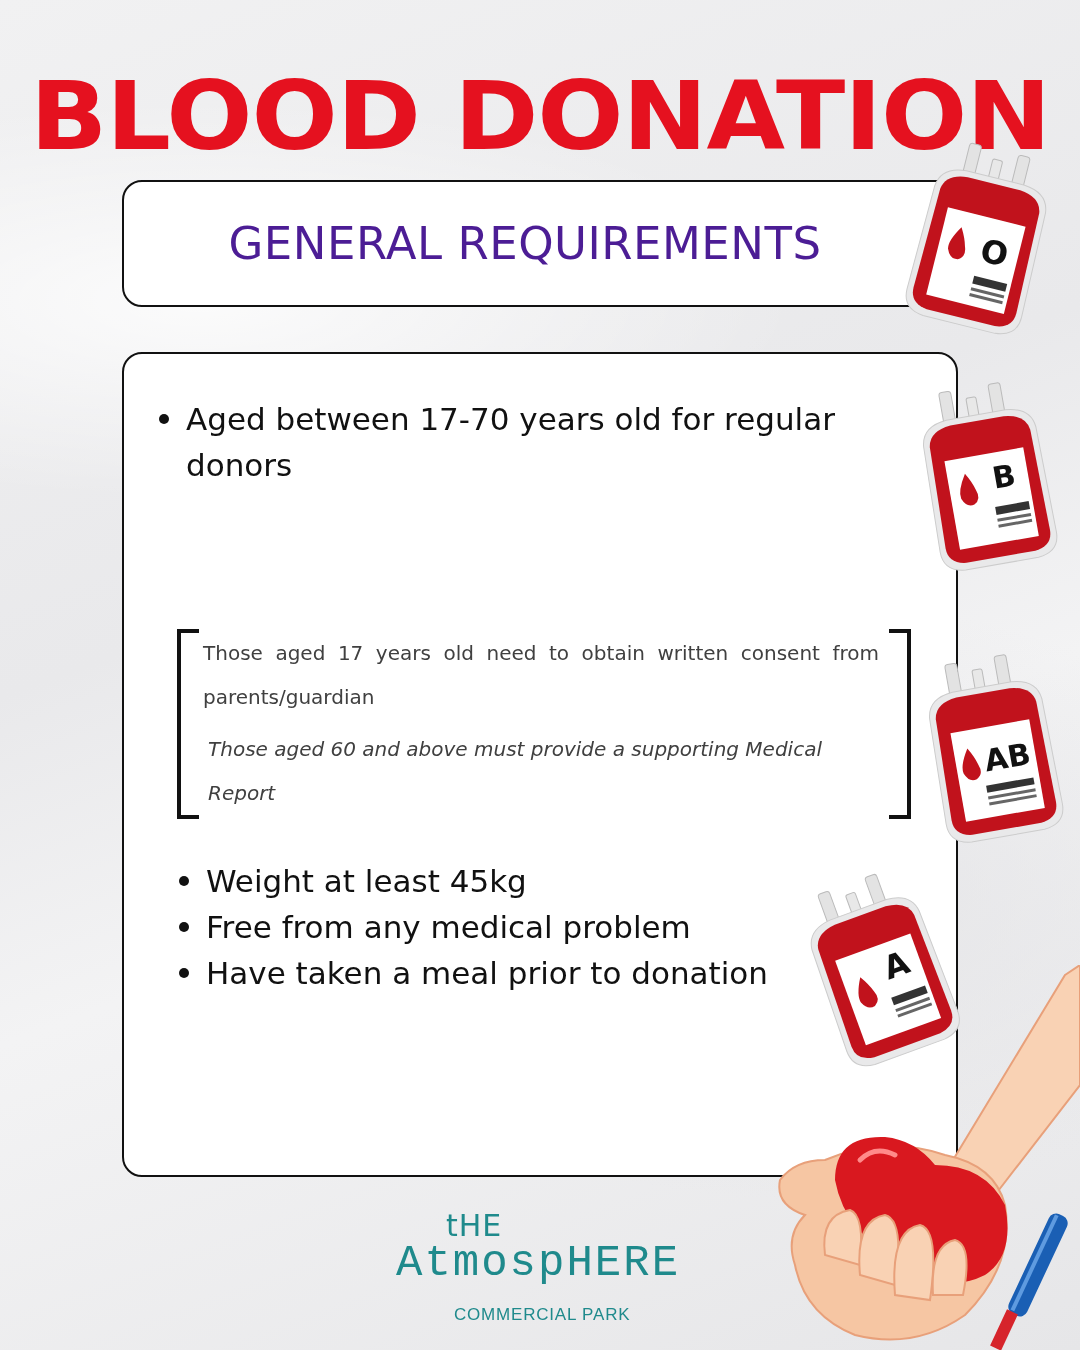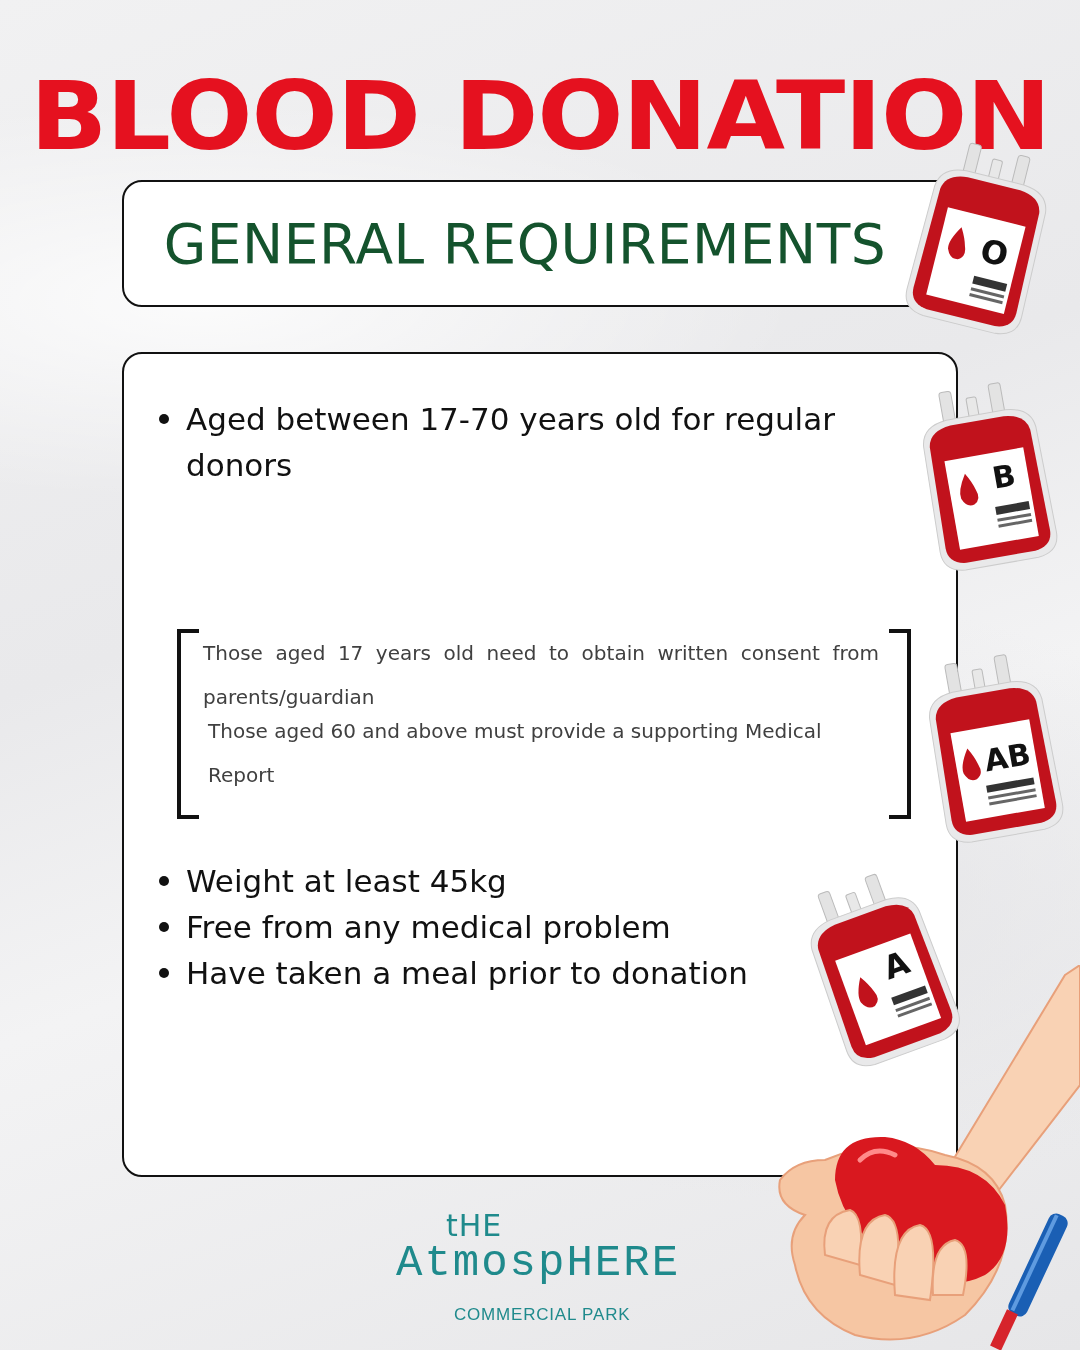--- a/index.html
+++ b/index.html
@@ -22,52 +22,52 @@
     transform: scaleX(1.08);
     transform-origin: center;
   }
   .header-box {
     position: absolute; left: 122px; top: 180px; width: 836px; height: 127px;
     background: #fff; border: 2.5px solid #111; border-radius: 20px;
     display: flex; align-items: center; justify-content: center;
   }
   .header-box span {
     font-family: "DejaVu Sans", sans-serif;
-    font-size: 55px; letter-spacing: 0.5px; color: #14532d;
+    font-size: 45px; letter-spacing: 0.5px; color: #4c1d95;
     margin-left: -30px;
   }
   .main-box {
     position: absolute; left: 122px; top: 352px; width: 836px; height: 825px;
     background: #fff; border: 2.5px solid #111; border-radius: 20px;
   }
   ul.reqs { position: absolute; left: 0; list-style: none; }
   ul.reqs li {
     position: relative; padding-left: 62px;
     font-family: "DejaVu Sans", sans-serif;
     font-size: 31px; line-height: 46px; color: #111;
     width: 800px;
   }
   ul.reqs li::before {
     content: ""; position: absolute; left: 35px; top: 18px;
     width: 10px; height: 10px; border-radius: 50%; background: #111;
   }
   .list-top { top: 42px; }
-  .list-bottom { top: 504px; }
+  .list-bottom { top: 504px; padding-left: 20px; }
   .bracket-wrap {
     position: absolute; left: 53px; top: 275px; width: 734px; height: 190px;
   }
   .br { position: absolute; top: 0; width: 22px; height: 190px; border: 4px solid #111; }
   .br.left { left: 0; border-right: none; }
   .br.right { right: 0; border-left: none; }
   .note {
     position: absolute; font-family: "DejaVu Sans", sans-serif;
     font-size: 20px; line-height: 44px; color: #404040;
   }
   .note1 { left: 26px; top: 2px; width: 676px; text-align: justify; text-align-last: left; }
-  .note2 { left: 31px; top: 80px; width: 680px; }
+  .note2 { left: 31px; top: 98px; width: 680px; font-style: italic; }
   .bag { position: absolute; }
   .logo { position: absolute; left: 380px; top: 1200px; width: 340px; text-align: center; color: #1f8a8c; }
   .logo .the { font-family: "DejaVu Sans", sans-serif; font-size: 30px; letter-spacing: 1px; position: absolute; left: 66px; top: 8px; }
   .logo .atm { font-family: Liberation Mono, monospace; font-size: 44px; letter-spacing: 2px; position: absolute; left: 16px; top: 38px; font-weight: 300; }
   .logo .cp { font-family: "Liberation Sans", sans-serif; font-size: 17px; letter-spacing: 0.8px; position: absolute; left: 74px; top: 105px; }
   .hand { position: absolute; left: 765px; top: 965px; }
 </style>
 </head>
 <body>
 

